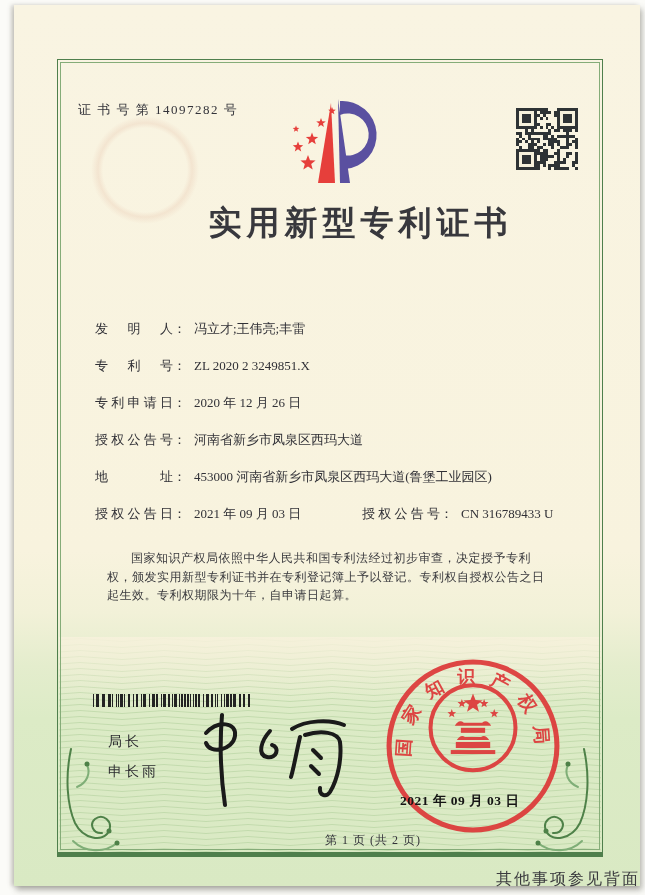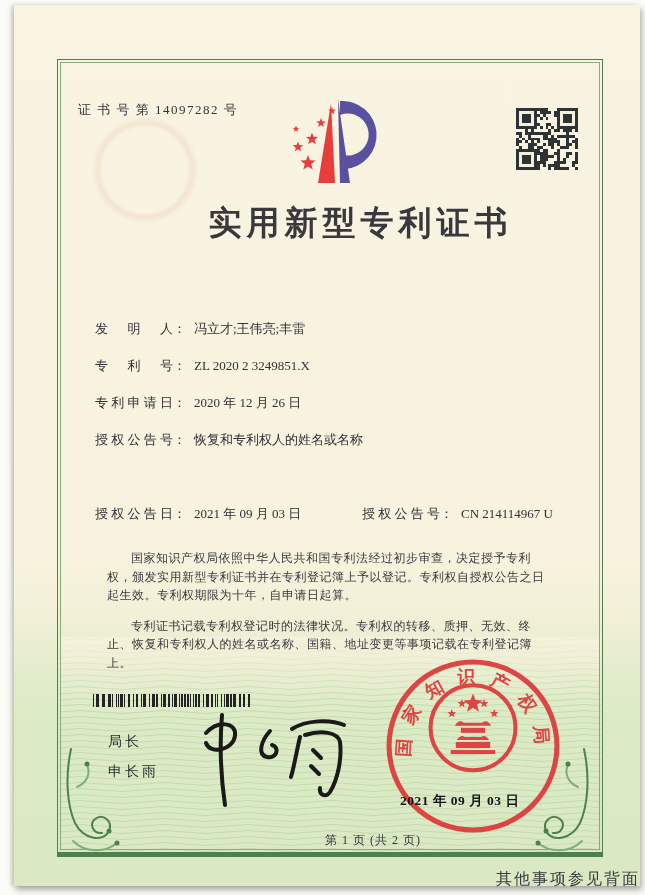--- a/index.html
+++ b/index.html
@@ -266,32 +266,34 @@
   <div class="frow" style="top:315px">
     <span class="flabel">发明人</span><span class="fcolon">：</span><span class="fvalue">冯立才;王伟亮;丰雷</span>
   </div>
   <div class="frow" style="top:352px">
     <span class="flabel">专利号</span><span class="fcolon">：</span><span class="fvalue">ZL 2020 2 3249851.X</span>
   </div>
   <div class="frow" style="top:389px">
     <span class="flabel">专利申请日</span><span class="fcolon">：</span><span class="fvalue">2020 年 12 月 26 日</span>
   </div>
   <div class="frow" style="top:426px">
-    <span class="flabel">授权公告号</span><span class="fcolon">：</span><span class="fvalue">恢复和专利权人的姓名或名称</span>
+    <span class="flabel">授权公告号</span><span class="fcolon">：</span><span class="fvalue">河南省新乡市凤泉区西玛大道</span>
+  </div>
+  <div class="frow" style="top:463px">
+    <span class="flabel">地址</span><span class="fcolon">：</span><span class="fvalue">453000 河南省新乡市凤泉区西玛大道(鲁堡工业园区)</span>
   </div>
   <div class="frow" style="top:500px">
     <span class="flabel">授权公告日</span><span class="fcolon">：</span><span class="fvalue">2021 年 09 月 03 日</span>
     <span class="grant2">
-      <span class="flabel">授权公告号</span><span class="fcolon">：</span><span class="fvalue">CN 214114967 U</span>
+      <span class="flabel">授权公告号</span><span class="fcolon">：</span><span class="fvalue">CN 316789433 U</span>
     </span>
   </div>
 
   <div class="paras">
     <p>国家知识产权局依照中华人民共和国专利法经过初步审查，决定授予专利权，颁发实用新型专利证书并在专利登记簿上予以登记。专利权自授权公告之日起生效。专利权期限为十年，自申请日起算。</p>
-    <p>专利证书记载专利权登记时的法律状况。专利权的转移、质押、无效、终止、恢复和专利权人的姓名或名称、国籍、地址变更等事项记载在专利登记簿上。</p>
   </div>
 
   <svg class="barcode" viewBox="0 0 160 13" preserveAspectRatio="none" xmlns="http://www.w3.org/2000/svg">
       <rect x="0" y="0" width="1" height="13" fill="#232323"></rect>
       <rect x="3" y="0" width="3" height="13" fill="#232323"></rect>
       <rect x="9" y="0" width="3" height="13" fill="#232323"></rect>
       <rect x="15" y="0" width="3" height="13" fill="#232323"></rect>
       <rect x="19" y="0" width="1" height="13" fill="#232323"></rect>
       <rect x="23" y="0" width="1" height="13" fill="#232323"></rect>
       <rect x="25" y="0" width="1" height="13" fill="#232323"></rect>

